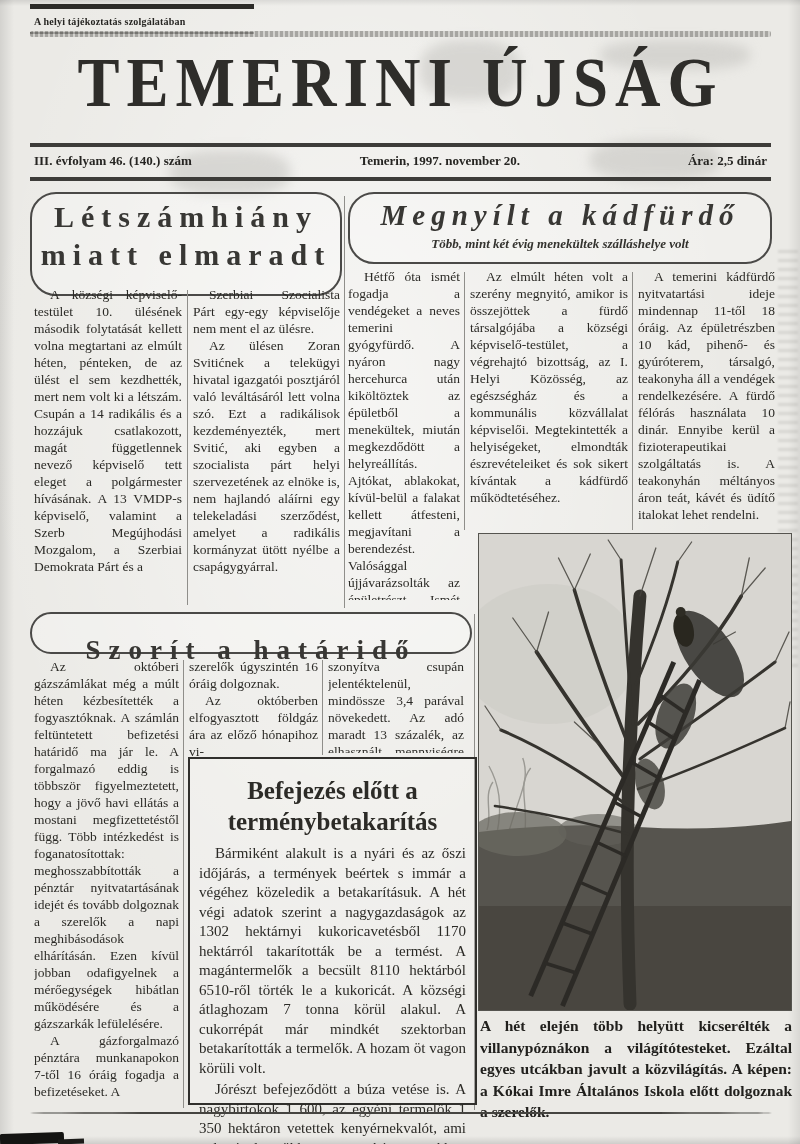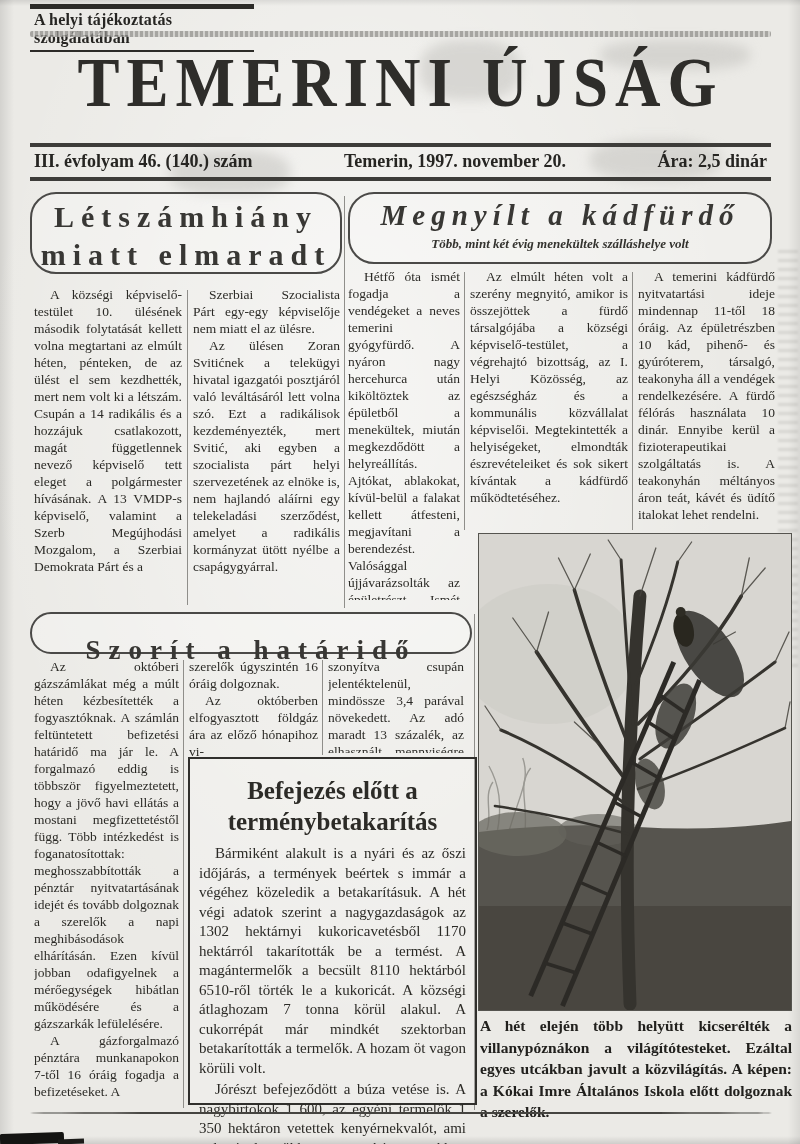--- a/index.html
+++ b/index.html
@@ -12,35 +12,35 @@
       linear-gradient(to left, rgba(0,0,0,.08), rgba(0,0,0,0) 12px),
       linear-gradient(to bottom, rgba(0,0,0,.10), rgba(0,0,0,0) 6px),
       linear-gradient(to top, rgba(0,0,0,.12), rgba(0,0,0,0) 8px),
       #ebeae6;
     font-family:"Liberation Serif","DejaVu Serif",serif;
     color:#262522;
   }
   .abs{position:absolute;}
   
   .tagline-box{left:30px;top:4px;width:218px;border-top:5px solid #2c2b28;border-bottom:2px solid #2c2b28;padding:2px 2px 3px 4px;}
-  .tagline-box span{font-weight:bold;font-size:16px;letter-spacing:.2px;}
+  .tagline-box span{font-weight:bold;font-size:10px;letter-spacing:.2px;}
   .hatch{left:30px;top:31px;width:741px;height:6px;
     background:repeating-linear-gradient(90deg,#8f8e8a 0 3px,#c9c8c4 3px 5px);
     opacity:.75;border-radius:2px;}
   
   .masthead{left:30px;top:42px;width:741px;text-align:center;font-size:63px;font-weight:bold;
     letter-spacing:7px;color:#2e2d2a;transform:scaleY(1.12);transform-origin:top;white-space:nowrap;}
   .rule{background:#3d3c39;}
   .rule-a{left:30px;top:143px;width:741px;height:4px;}
   .rule-b{left:30px;top:177px;width:741px;height:4px;}
   .dateline{left:34px;top:147px;width:733px;display:flex;justify-content:space-between;align-items:center;height:28px;}
-  .dateline span{font-weight:bold;font-size:18px;white-space:nowrap;}
+  .dateline span{font-weight:bold;font-size:13px;white-space:nowrap;}
   
   .hbox{border:2px solid #4a4947;border-radius:26px;text-align:center;background:rgba(255,255,255,.25);}
-  .hbox-left{left:30px;top:192px;width:312px;height:82px;padding-top:4px;box-sizing:border-box;}
+  .hbox-left{left:30px;top:192px;width:312px;height:104px;padding-top:4px;box-sizing:border-box;}
   .hbox-left .hl{font-size:30px;font-weight:bold;letter-spacing:7px;line-height:38px;color:#38373
 4;}
   .hbox-left .hl{color:#383734;}
   .hbox-right{left:348px;top:192px;width:424px;height:72px;padding-top:3px;box-sizing:border-box;}
   .hbox-right .hl{font-size:29px;font-weight:bold;letter-spacing:6px;line-height:36px;color:#383734;white-space:nowrap;font-style:italic;}
   .hbox-right .sub{font-size:13px;font-weight:bold;font-style:italic;line-height:22px;color:#34332f;}
   .hbox-szorit{left:30px;top:612px;width:442px;height:42px;padding-top:18px;box-sizing:border-box;border-radius:21px;}
   .hbox-szorit .hl{font-size:27px;font-weight:bold;letter-spacing:8px;line-height:36px;color:#383734;white-space:nowrap;}
   
   .coltext{font-size:13.5px;line-height:17px;text-align:justify;overflow:hidden;hyphens:auto;color:#2b2a26;}
@@ -102,21 +102,21 @@
     <div class="sub">Több, mint két évig menekültek szálláshelye volt</div>
   </div>
 
   <div class="abs vrule" style="left:344px;top:196px;height:412px;"></div>
 
   <div class="abs coltext" style="left:34px;top:286px;width:148px;height:324px;">
     <p>A községi képviselő-testület 10. ülésének második folytatását kellett volna megtartani az elmúlt héten, pénteken, de az ülést el sem kezdhették, mert nem volt ki a létszám. Csupán a 14 radikális és a hozzájuk csatlakozott, magát függetlennek nevező képviselő tett eleget a polgármester hívásának. A 13 VMDP-s képviselő, valamint a Szerb Megújhodási Mozgalom, a Szerbiai Demokrata Párt és a</p>
   </div>
   <div class="abs vrule" style="left:187px;top:290px;height:315px;"></div>
   <div class="abs coltext" style="left:193px;top:286px;width:147px;height:324px;">
-    <p>Szerbiai Szocialista Párt egy-egy képviselője nem miatt el az ülésre.</p>
+    <p>Szerbiai Szocialista Párt egy-egy képviselője nem ment el az ülésre.</p>
     <p>Az ülésen Zoran Svitićnek a telekügyi hivatal igazgatói posztjáról való leváltásáról lett volna szó. Ezt a radikálisok kezdeményezték, mert Svitić, aki egyben a szocialista párt helyi szervezetének az elnöke is, nem hajlandó aláírni egy telekeladási szerződést, amelyet a radikális kormányzat ütött nyélbe a csapágygyárral.</p>
   </div>
 
   <div class="abs coltext" style="left:348px;top:268px;width:112px;height:332px;">
     <p>Hétfő óta ismét fogadja a vendégeket a neves temerini gyógyfürdő. A nyáron nagy hercehurca után kiköltöztek az épületből a menekültek, miután megkezdődött a helyreállítás. Ajtókat, ablakokat, kívül-belül a falakat kellett átfesteni, megjavítani a berendezést. Valósággal újjávarázsolták az épületrészt. Ismét használható a teakonyha, fürdés után igénybe vehető a gyúrómester szolgáltatása.</p>
   </div>
   <div class="abs vrule" style="left:464px;top:272px;height:258px;"></div>
   <div class="abs coltext" style="left:470px;top:268px;width:158px;height:266px;">
     <p>Az elmúlt héten volt a szerény megnyitó, amikor is összejöttek a fürdő társalgójába a községi képviselő-testület, a végrehajtó bizottság, az I. Helyi Közösség, az egészségház és a kommunális közvállalat képviselői. Megtekintették a helyiségeket, elmondták észrevételeiket és sok sikert kívántak a kádfürdő működtetéséhez.</p>
   </div>

